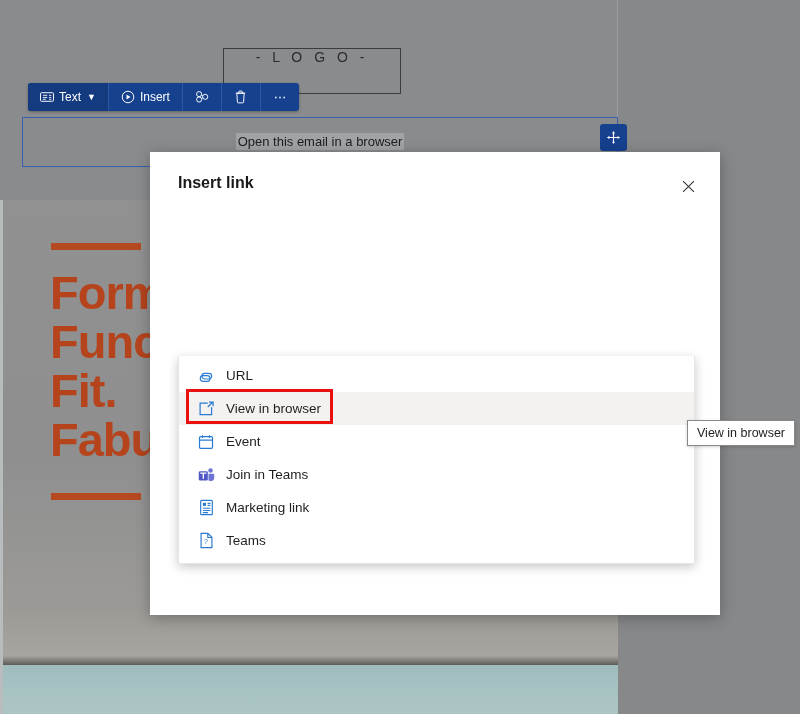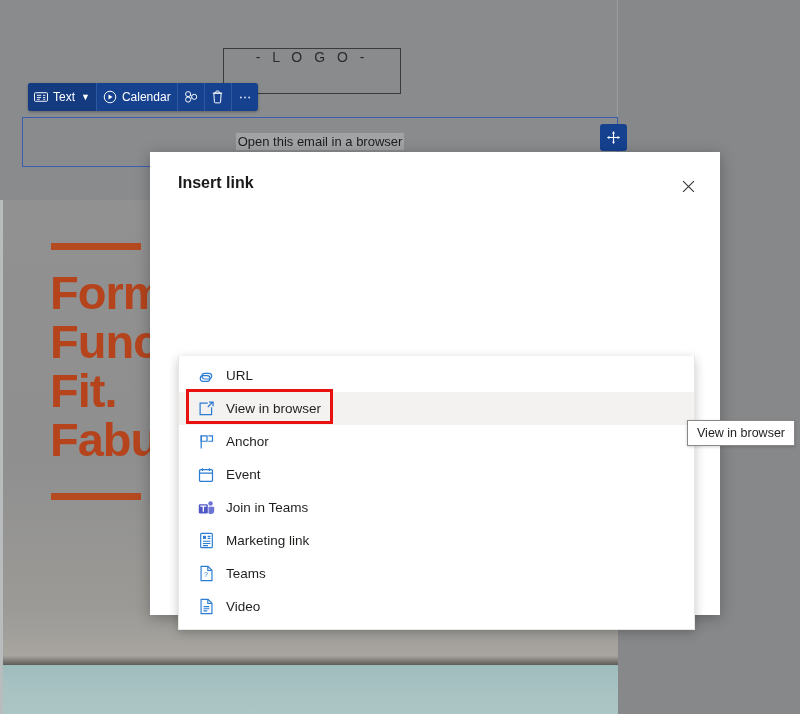--- a/index.html
+++ b/index.html
@@ -43,21 +43,21 @@
     height: 28px;
     background: #16418f;
     border-radius: 3px;
     display: flex;
     align-items: stretch;
     box-shadow: 0 1px 3px rgba(0,0,0,.3);
     z-index: 6;
   }
   .tb-item {
     display: flex; align-items: center; gap: 5px;
-    padding: 0 6px;
+    padding: 0 12px;
     color: #ffffff;
     font-size: 12px;
     border-right: 1px solid #2f589e;
     cursor: pointer;
     white-space: nowrap;
   }
   .tb-item:last-child { border-right: none; }
   .tb-item.dark { background: #143a80; border-radius: 3px 0 0 3px; }
   .tb-icon { display: inline-flex; width: 14px; height: 14px; align-items: center; justify-content: center; }
   .tb-icon svg { display: block; }
@@ -303,21 +303,21 @@
       <span class="caret">▼</span>
     </div>
 
     <div class="tb-item">
       <span class="tb-icon">
         <svg width="14" height="14" viewBox="0 0 16 16" fill="none" stroke="#ffffff" stroke-width="1.1">
           <circle cx="8" cy="8" r="6.6"></circle>
           <path d="M6.3 5.1l4.6 2.9-4.6 2.9z" fill="#ffffff" stroke="none"></path>
         </svg>
       </span>
-      <span>Calendar</span>
+      <span>Insert</span>
     </div>
 
     <div class="tb-item">
       <span class="tb-icon">
         <svg width="15" height="14" viewBox="0 0 17 15" fill="none" stroke="#ffffff" stroke-width="1.15">
           <circle cx="5" cy="4" r="3.1"></circle>
           <circle cx="5" cy="10.6" r="3.1"></circle>
           <circle cx="12.4" cy="7.3" r="3.1"></circle>
           <path d="M7.9 5.6l1.8 0.9M7.9 9.2l1.8-0.9"></path>
         </svg>
@@ -390,30 +390,20 @@
     <div class="listitem hovered">
       <span class="li-icon">
         <svg width="17" height="16" viewBox="0 0 18 17" fill="none" stroke="#2b7cd3" stroke-width="1.3">
           <path d="M10.4 2.2H2.2v12.2h12.2V6.6"></path>
           <path d="M10.4 6.4l5.3-5.3M11.6 1.1h4.4v4.4"></path>
         </svg>
       </span>
       <span>View in browser</span>
     </div>
 
-    <div class="listitem">
-      <span class="li-icon">
-        <svg width="16" height="16" viewBox="0 0 17 17" fill="none" stroke="#2b7cd3" stroke-width="1.3">
-          <path d="M3.4 1.5v14"></path>
-          <path d="M3.4 2.1h6.2v5.6H3.4z"></path>
-          <path d="M11 2.1h4.4v5.6H11" stroke-width="1.3"></path>
-        </svg>
-      </span>
-      <span>Anchor</span>
-    </div>
 
     <div class="listitem">
       <span class="li-icon">
         <svg width="16" height="16" viewBox="0 0 17 17" fill="none" stroke="#2b7cd3" stroke-width="1.3">
           <rect x="1.6" y="2.8" width="13.8" height="12.4" rx="1.1"></rect>
           <path d="M1.6 6.4h13.8M4.8 1.4v2.8M12.2 1.4v2.8"></path>
         </svg>
       </span>
       <span>Event</span>
     </div>
@@ -447,30 +437,20 @@
           <path d="M2.2 1.4h7.4l4.2 4.2v11H2.2z"></path>
           <path d="M9.4 1.5v4.3h4.3"></path>
           <text x="5.4" y="13.2" font-size="7.6" fill="#2b7cd3" stroke="none" font-family="Liberation Sans, sans-serif">?</text>
         </svg>
       </span>
       <span>Teams</span>
     </div>
 
 
 
-    <div class="listitem">
-      <span class="li-icon">
-        <svg width="15" height="17" viewBox="0 0 16 18" fill="none" stroke="#2b7cd3" stroke-width="1.25">
-          <path d="M2.2 1.4h7.4l4.2 4.2v11H2.2z"></path>
-          <path d="M9.4 1.5v4.3h4.3"></path>
-          <path d="M4.8 9.2h6.2M4.8 11.4h6.2M4.8 13.6h4"></path>
-        </svg>
-      </span>
-      <span>Video</span>
-    </div>
   </div>
 
   <div id="highlight-box"></div>
 
   <div id="tooltip-view-in-browser">
     <span>View in browser</span>
   </div>
 
 </div>
 

